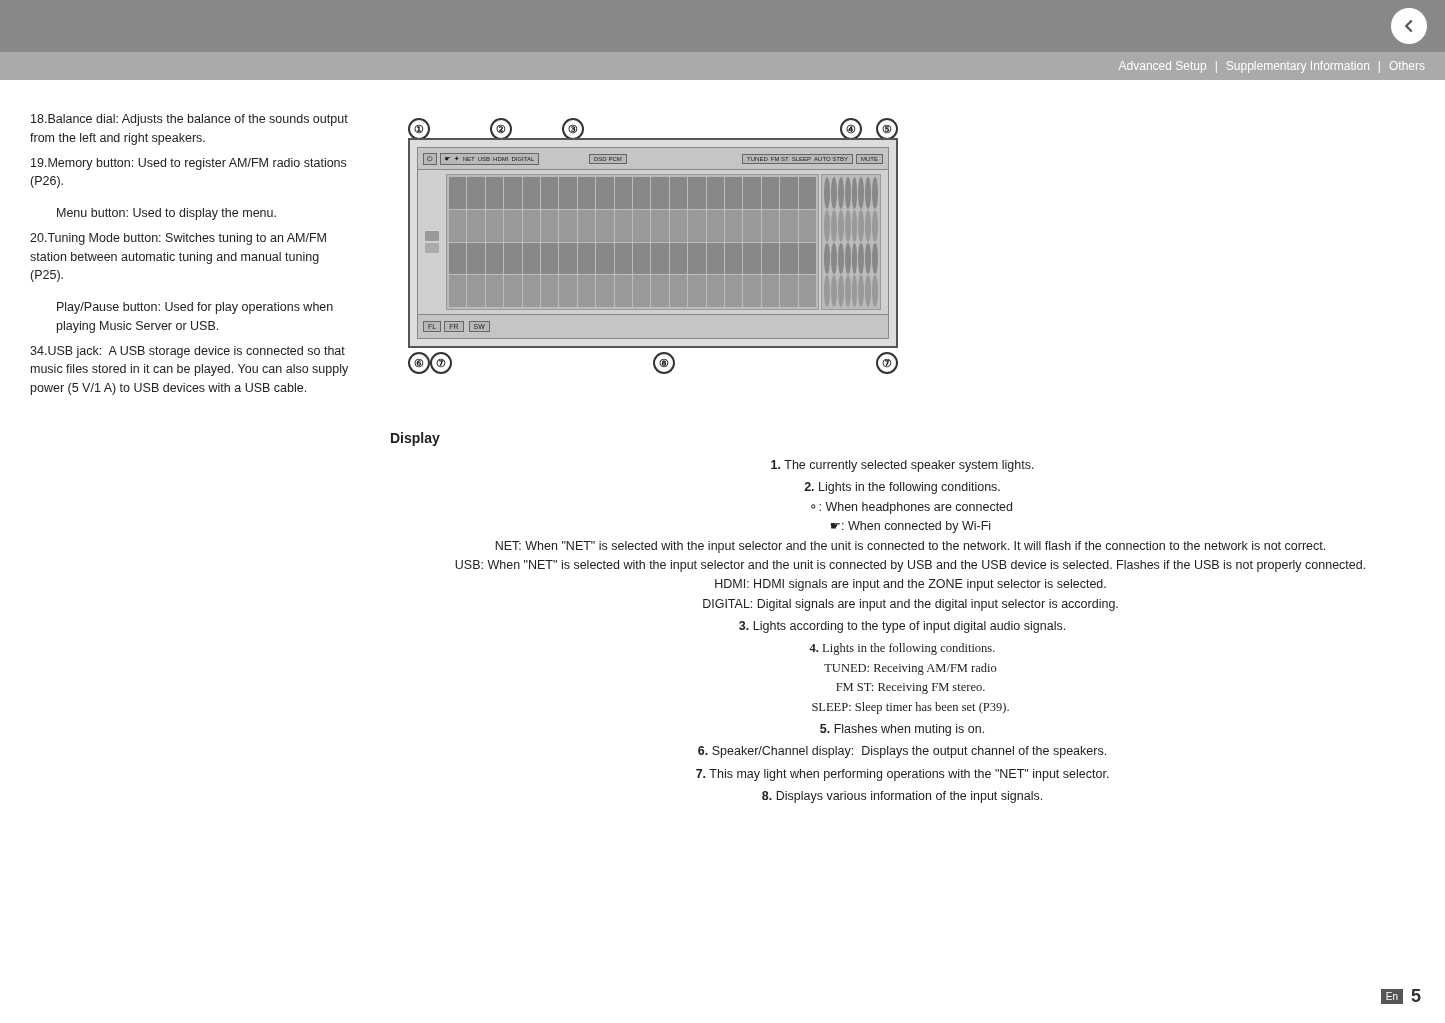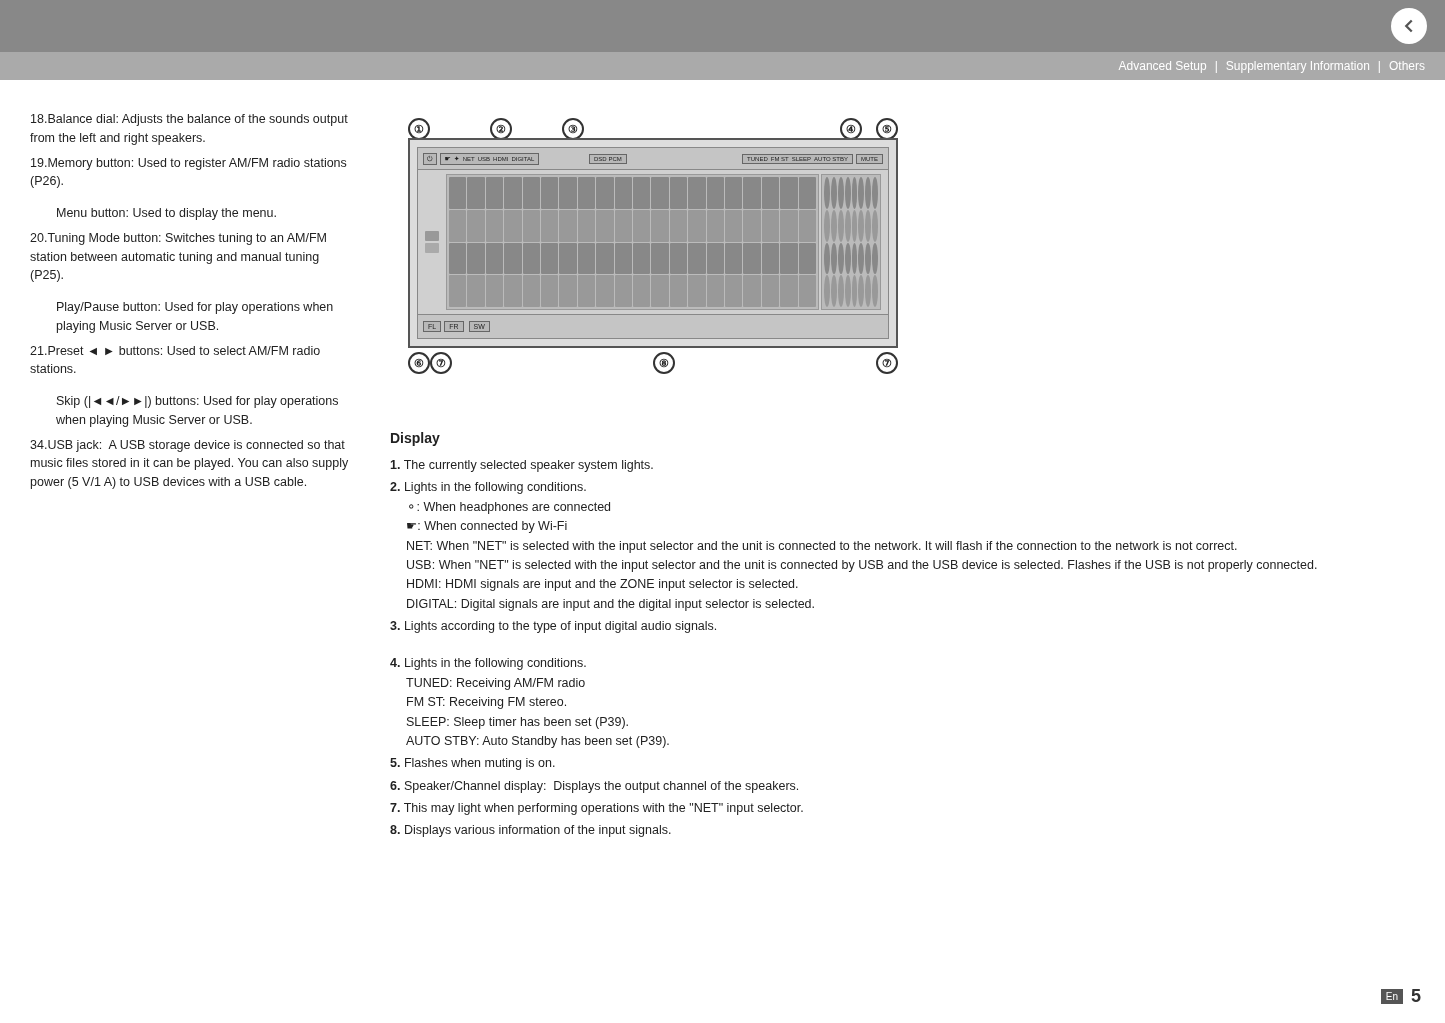--- a/index.html
+++ b/index.html
@@ -170,24 +170,20 @@
     </p>
     <p>
       <span>19.</span>Memory button: Used to register AM/FM radio stations (P26).<br>
       <span class="sub-item">Menu button: Used to display the menu.</span>
     </p>
     <p>
       <span>20.</span>Tuning Mode button: Switches tuning to an AM/FM station between automatic tuning and manual tuning (P25).<br>
       <span class="sub-item">Play/Pause button: Used for play operations when playing Music Server or USB.</span>
     </p>
     <p>
-      <span>21.</span>Preset ◄ ► buttons: Used to select AM/FM radio stations.<br>
-      <span class="sub-item">Skip (|◄◄/►►|) buttons: Used for play operations when playing Music Server or USB.</span>
-    </p>
-    <p>
       <span>34.</span>USB jack:&nbsp; A USB storage device is connected so that music files stored in it can be played. You can also supply power (5 V/1 A) to USB devices with a USB cable.
     </p>
   </div>
 
   <div class="right-col">
 
     <div class="diagram-container" style="position:relative; width:520px; height:310px; margin-bottom:10px;">
 
       <div style="position:absolute; top:0; left:18px; display:flex; gap:0; width:490px; justify-content:space-between; align-items:flex-end; height:30px;">
         <span style="width:22px;height:22px;border:2px solid #333;border-radius:50%;background:#fff;display:flex;align-items:center;justify-content:center;font-size:11px;font-weight:bold;">①</span>
@@ -380,36 +376,35 @@
         <span style="flex:1;"></span>
         <span style="width:22px;height:22px;border:2px solid #333;border-radius:50%;background:#fff;display:flex;align-items:center;justify-content:center;font-size:11px;font-weight:bold;">⑧</span>
         <span style="flex:1;"></span>
         <span style="width:22px;height:22px;border:2px solid #333;border-radius:50%;background:#fff;display:flex;align-items:center;justify-content:center;font-size:11px;font-weight:bold;">⑦</span>
       </div>
 
     </div>
 
     <div>
       <div class="display-title">Display</div>
-      <ol style="list-style:none; font-size:12.5px; line-height:1.55; padding:0;">
+      <ol style="list-style:none; font-size:12.5px; line-height:1.55; padding:0;text-align:center;">
         <li><b>1.</b> The currently selected speaker system lights.</li>
         <li style="margin-top:3px;"><b>2.</b> Lights in the following conditions.<br>
           <span style="padding-left:16px;display:block;">⚬: When headphones are connected</span>
           <span style="padding-left:16px;display:block;">☛: When connected by Wi-Fi</span>
           <span style="padding-left:16px;display:block;">NET: When "NET" is selected with the input selector and the unit is connected to the network. It will flash if the connection to the network is not correct.</span>
           <span style="padding-left:16px;display:block;">USB: When "NET" is selected with the input selector and the unit is connected by USB and the USB device is selected. Flashes if the USB is not properly connected.</span>
           <span style="padding-left:16px;display:block;">HDMI: HDMI signals are input and the ZONE input selector is selected.</span>
-          <span style="padding-left:16px;display:block;">DIGITAL: Digital signals are input and the digital input selector is selected.</span>
+          <span style="padding-left:16px;display:block;">DIGITAL: Digital signals are input and the digital input selector is according.</span>
         </li>
         <li style="margin-top:3px;"><b>3.</b> Lights according to the type of input digital audio signals.</li>
-        <li style="margin-top:18px;"><b>4.</b> Lights in the following conditions.<br>
+        <li style="margin-top:3px;font-family:Liberation Serif, serif;"><b>4.</b> Lights in the following conditions.<br>
           <span style="padding-left:16px;display:block;">TUNED: Receiving AM/FM radio</span>
           <span style="padding-left:16px;display:block;">FM ST: Receiving FM stereo.</span>
           <span style="padding-left:16px;display:block;">SLEEP: Sleep timer has been set (P39).</span>
-          <span style="padding-left:16px;display:block;">AUTO STBY: Auto Standby has been set (P39).</span>
         </li>
         <li style="margin-top:3px;"><b>5.</b> Flashes when muting is on.</li>
         <li style="margin-top:3px;"><b>6.</b> Speaker/Channel display:&nbsp; Displays the output channel of the speakers.</li>
         <li style="margin-top:3px;"><b>7.</b> This may light when performing operations with the "NET" input selector.</li>
         <li style="margin-top:3px;"><b>8.</b> Displays various information of the input signals.</li>
       </ol>
     </div>
 
   </div>
 </div>

